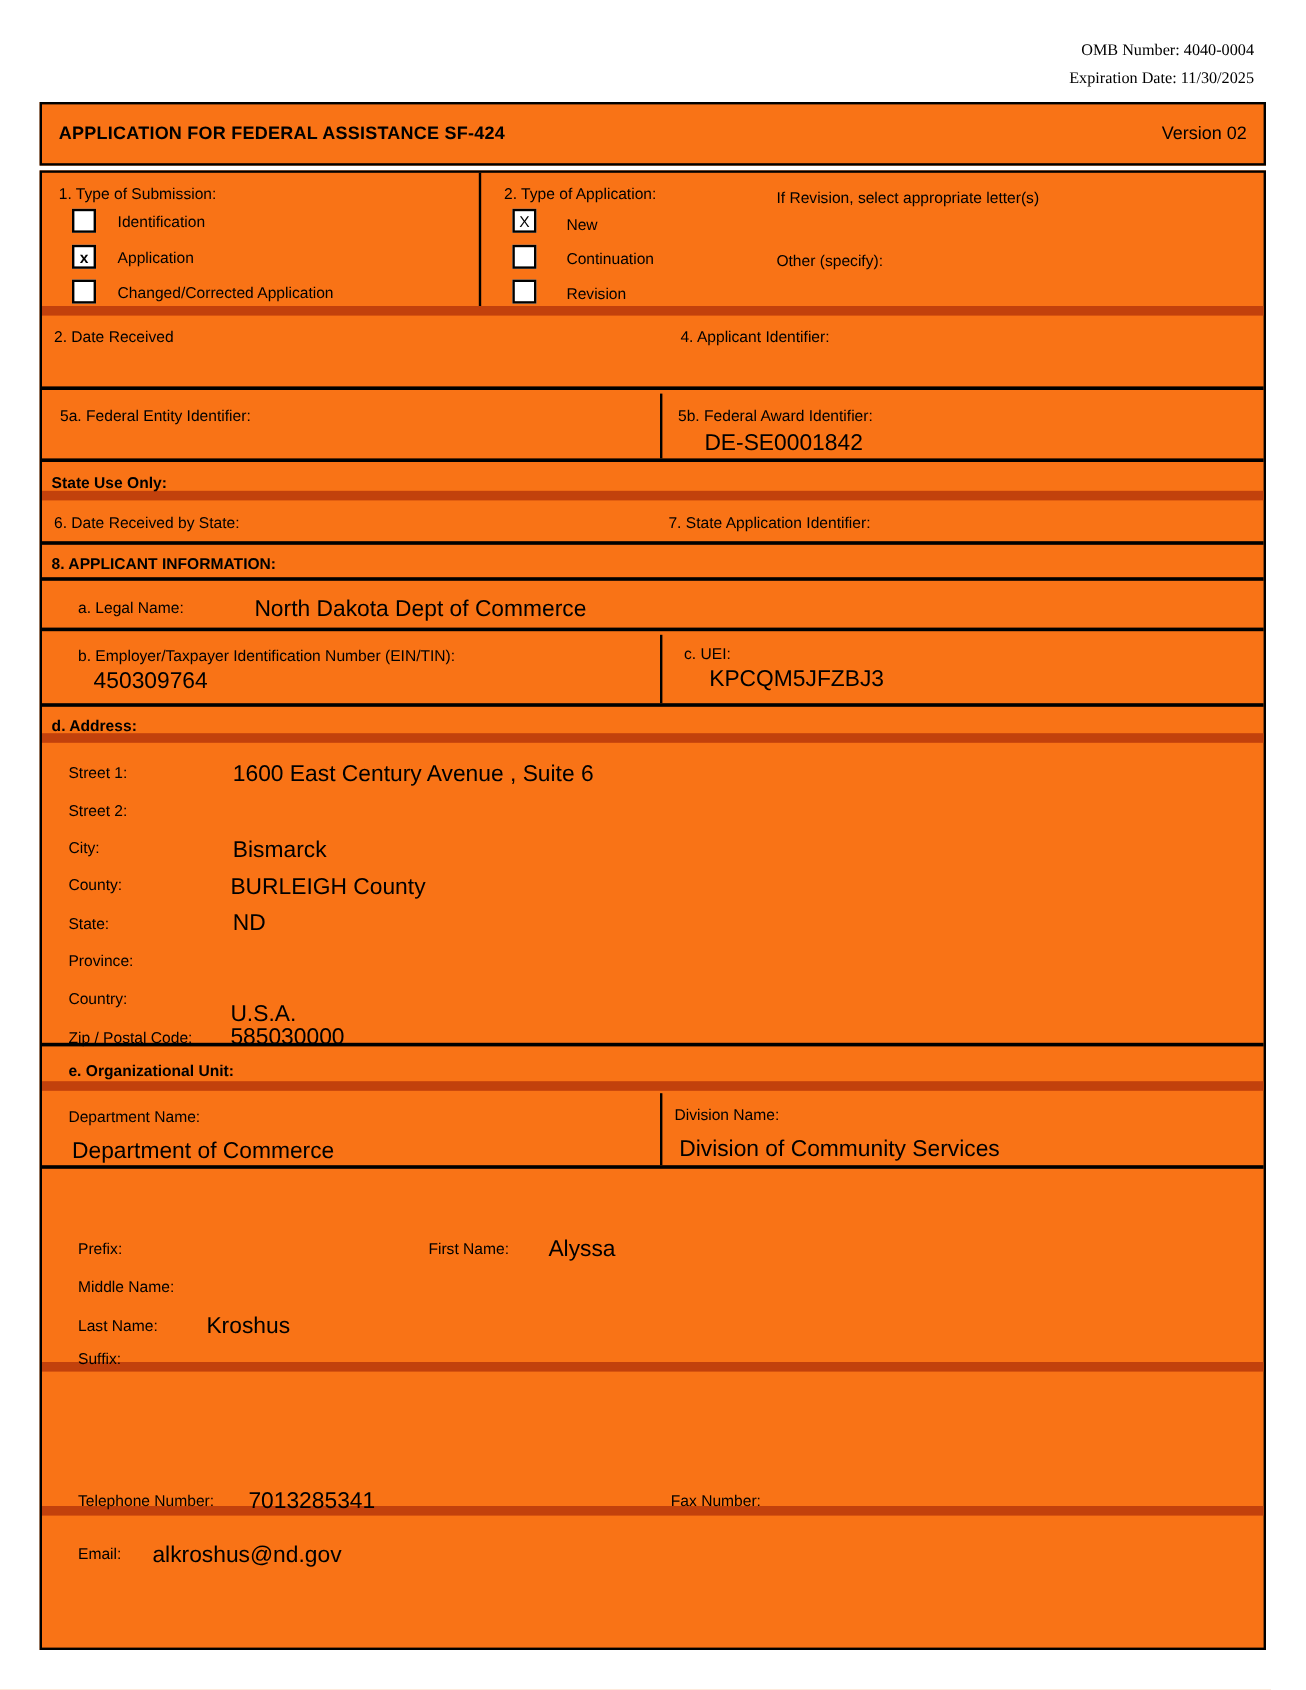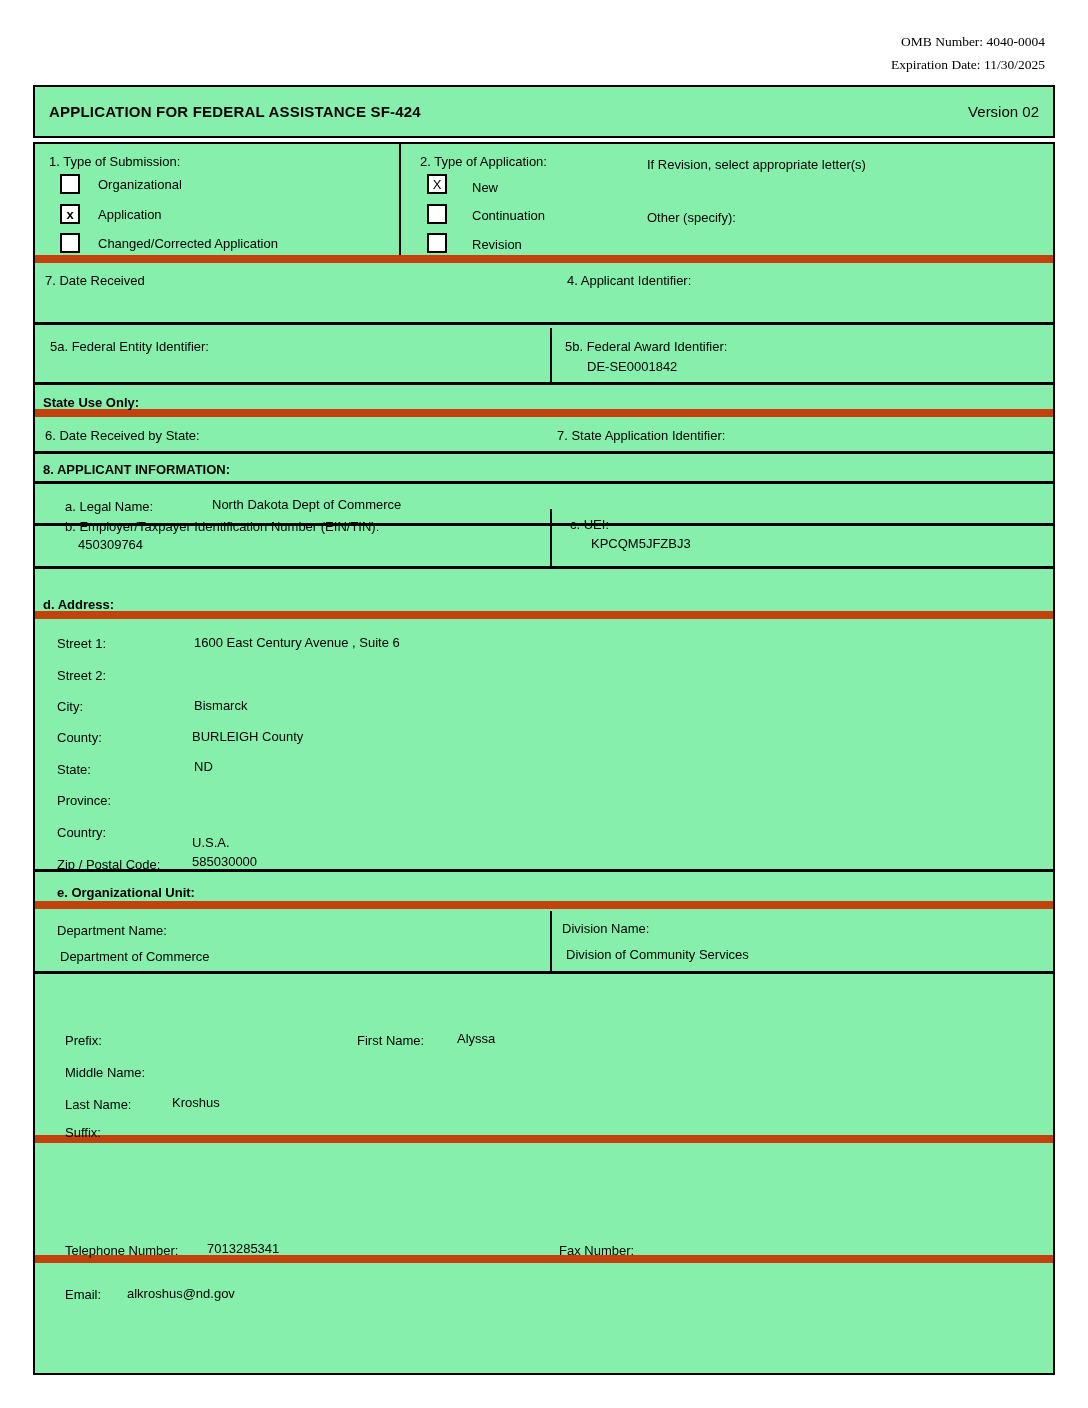--- a/index.html
+++ b/index.html
@@ -1,68 +1,68 @@
 <!DOCTYPE html>
 <html><head>
 <meta charset="utf-8">
 <style>
   html,body{margin:0;padding:0;background:#fff;}
   body{width:1088px;height:1408px;position:relative;font-family:"Liberation Sans",sans-serif;color:#000;font-size:13px;}
   .abs{position:absolute;white-space:nowrap;}
   .serif{font-family:"Liberation Serif",serif;font-size:13.5px;}
-  .box{position:absolute;border:2px solid #000;box-sizing:border-box;background:#86efac;}
+  .box{position:absolute;border:2px solid #000;box-sizing:border-box;background:#f97316;}
   .row{position:absolute;left:0;right:0;box-sizing:border-box;}
   .bb2{border-bottom:8px solid #c2410c;}
   .bb3{border-bottom:3px solid #000;}
   .vdiv{position:absolute;top:0;bottom:0;width:2px;background:#000;}
   .cb{position:absolute;width:20px;height:20px;border:2px solid #000;box-sizing:border-box;
       display:flex;align-items:center;justify-content:center;font-size:13px;line-height:1;background:#fff;}
   .cb.boldmark{font-weight:bold;}
   .hdr-title{font-weight:bold;font-size:15px;letter-spacing:0.2px;}
   .version{font-size:15px;}
   .sechdr{font-weight:bold;font-size:13px;}
-  .val{font-size:13px;}
+  .val{font-size:19px;}
 </style>
 </head>
 <body>
 
 <div class="abs serif" style="top:34px;right:43px;">OMB Number: 4040-0004</div>
 <div class="abs serif" style="top:57px;right:43px;">Expiration Date: 11/30/2025</div>
 
 <div class="box" style="left:33px;top:85px;width:1022px;height:53px;">
   <span class="abs hdr-title" style="left:14px;top:16px;">APPLICATION FOR FEDERAL ASSISTANCE SF-424</span>
   <span class="abs version" style="right:14px;top:16px;">Version 02</span>
 </div>
 
 <div class="box" style="left:33px;top:142px;width:1022px;height:1233px;">
 
   <div class="row bb2" style="top:0;height:119px;">
     <div class="vdiv" style="left:364px;"></div>
     <span class="abs" style="left:14px;top:10px;">1.  Type of Submission:</span>
     <span class="cb" style="left:25px;top:30px;"></span>
-    <span class="abs" style="left:63px;top:33px;">Organizational</span>
+    <span class="abs" style="left:63px;top:33px;">Identification</span>
     <span class="cb boldmark" style="left:25px;top:60px;">x</span>
     <span class="abs" style="left:63px;top:63px;">Application</span>
     <span class="cb" style="left:25px;top:89px;"></span>
     <span class="abs" style="left:63px;top:92px;">Changed/Corrected Application</span>
 
     <span class="abs" style="left:385px;top:10px;">2. Type of Application:</span>
     <span class="cb" style="left:392px;top:30px;">X</span>
     <span class="abs" style="left:437px;top:36px;">New</span>
     <span class="cb" style="left:392px;top:60px;"></span>
     <span class="abs" style="left:437px;top:64px;">Continuation</span>
     <span class="cb" style="left:392px;top:89px;"></span>
     <span class="abs" style="left:437px;top:93px;">Revision</span>
 
     <span class="abs" style="left:612px;top:13px;">If Revision, select appropriate letter(s)</span>
     <span class="abs" style="left:612px;top:66px;">Other (specify):</span>
   </div>
 
   <div class="row bb3" style="top:121px;height:60px;">
-    <span class="abs" style="left:10px;top:8px;">7. Date Received</span>
+    <span class="abs" style="left:10px;top:8px;">2. Date Received</span>
     <span class="abs" style="left:532px;top:8px;">4. Applicant Identifier:</span>
   </div>
 
   <div class="row bb3" style="top:184px;height:57px;">
     <div class="vdiv" style="left:515px;"></div>
     <span class="abs" style="left:15px;top:11px;">5a. Federal Entity Identifier:</span>
     <span class="abs" style="left:530px;top:11px;">5b. Federal Award Identifier:</span>
     <span class="abs val" style="left:552px;top:31px;">DE-SE0001842</span>
   </div>
 
@@ -77,21 +77,21 @@
 
   <div class="row bb3" style="top:313px;height:27px;">
     <span class="abs sechdr" style="left:8px;top:5px;">8. APPLICANT INFORMATION:</span>
   </div>
 
   <div class="row bb3" style="top:343px;height:39px;">
     <span class="abs" style="left:30px;top:12px;">a. Legal Name:</span>
     <span class="abs val" style="left:177px;top:10px;">North Dakota Dept of Commerce</span>
   </div>
 
-  <div class="row bb3" style="top:365px;height:60px;">
+  <div class="row bb3" style="top:385px;height:60px;">
     <div class="vdiv" style="left:515px;"></div>
     <span class="abs" style="left:30px;top:10px;">b.  Employer/Taxpayer Identification Number (EIN/TIN):</span>
     <span class="abs val" style="left:43px;top:28px;">450309764</span>
     <span class="abs" style="left:535px;top:8px;">c.  UEI:</span>
     <span class="abs val" style="left:556px;top:27px;">KPCQM5JFZBJ3</span>
   </div>
 
   <div class="row bb2" style="top:448px;height:27px;">
     <span class="abs sechdr" style="left:8px;top:5px;">d. Address:</span>
   </div>

